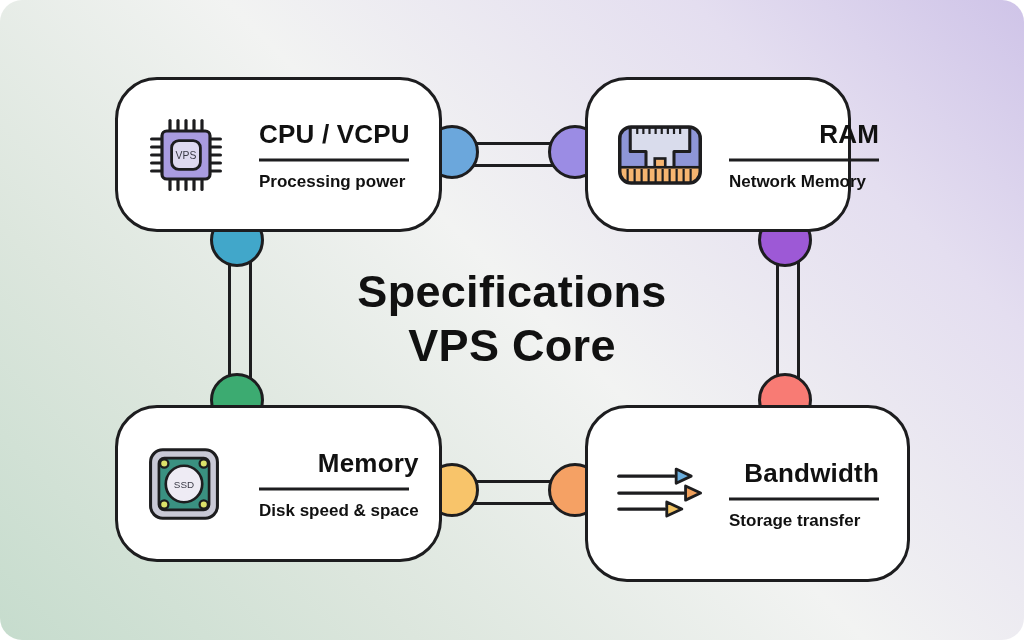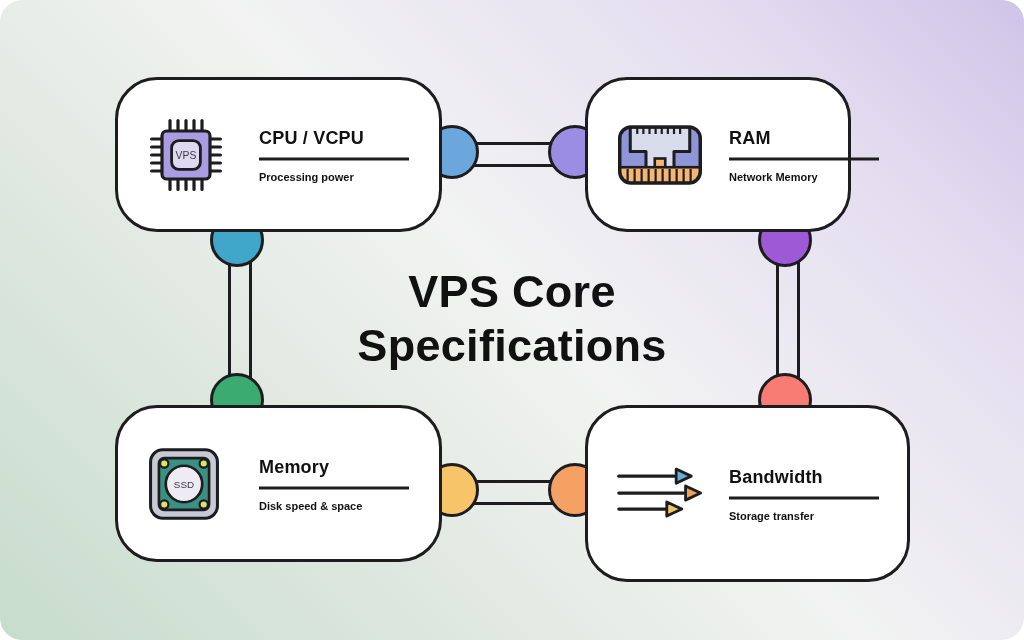--- a/index.html
+++ b/index.html
@@ -56,29 +56,29 @@
   #card-ram     { left: 585px; top: 77px;  width: 266px; height: 155px; }
   #card-storage { left: 115px; top: 405px; width: 327px; height: 157px; }
   #card-bw      { left: 585px; top: 405px; width: 325px; height: 177px; }
   .card .icon-box {
     position: absolute; left: 28px; top: 50%;
     transform: translateY(-50%);
     display: flex; align-items: center; justify-content: center;
   }
   .card .text-box { position: absolute; left: 141px; top: 50%; transform: translateY(-50%); }
   .card-title {
-    font-size: 18px; font-weight: 700; color: var(--text);
-    letter-spacing: 0.2px; white-space: nowrap;
+    font-size: 26px; font-weight: 700; color: var(--text);
+    letter-spacing: 0.2px; white-space: nowrap; text-align: right;
   }
   .card-divider {
     width: 150px; height: 3px; background: var(--outline);
     margin: 9px 0 10px 0; border: none;
   }
   .card-subtitle {
-    font-size: 11px; font-weight: 700; color: var(--text);
+    font-size: 17px; font-weight: 700; color: var(--text);
     white-space: nowrap;
   }
   
   #main-title {
     position: absolute; z-index: 3;
     left: 512px; top: 265px; transform: translateX(-50%);
     width: 420px; text-align: center;
     font-size: 45px; line-height: 1.2; font-weight: 700;
     color: var(--text); letter-spacing: 0.3px;
   }
@@ -97,22 +97,22 @@
   <div class="node" id="node-cpu-right"></div>
   <div class="node" id="node-ram-left"></div>
   <div class="node" id="node-cpu-bottom"></div>
   <div class="node" id="node-storage-top"></div>
   <div class="node" id="node-ram-bottom"></div>
   <div class="node" id="node-bw-top"></div>
   <div class="node" id="node-storage-right"></div>
   <div class="node" id="node-bw-left"></div>
 
   <div id="main-title">
+    <div>Specifications</div>
     <div>VPS Core</div>
-    <div>Specifications</div>
   </div>
 
   <div class="card" id="card-cpu">
     <div class="icon-box">
       <svg width="80" height="80" viewBox="0 0 100 100">
         <g stroke="var(--outline)" stroke-width="4" stroke-linecap="round">
           <line x1="30" y1="7" x2="30" y2="20"></line>
             <line x1="40" y1="7" x2="40" y2="20"></line>
             <line x1="50" y1="7" x2="50" y2="20"></line>
             <line x1="60" y1="7" x2="60" y2="20"></line>

